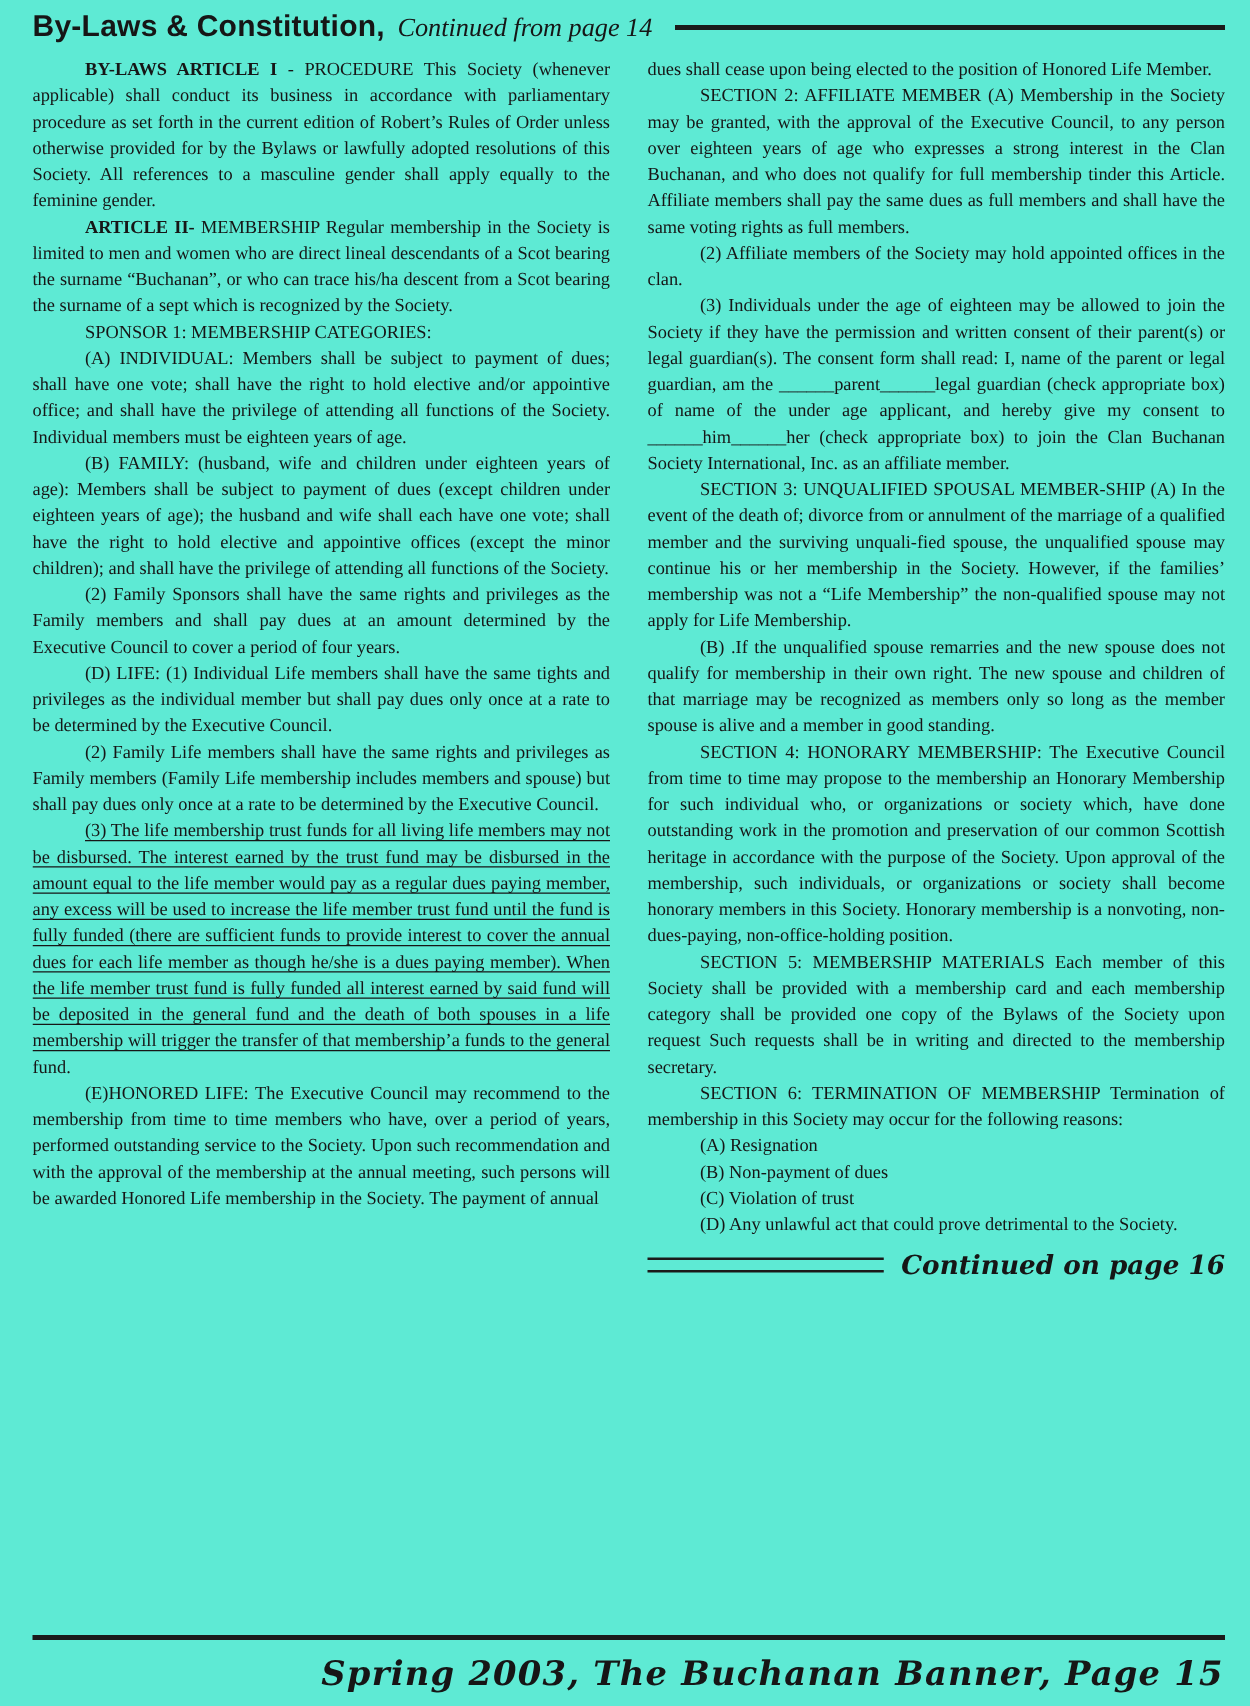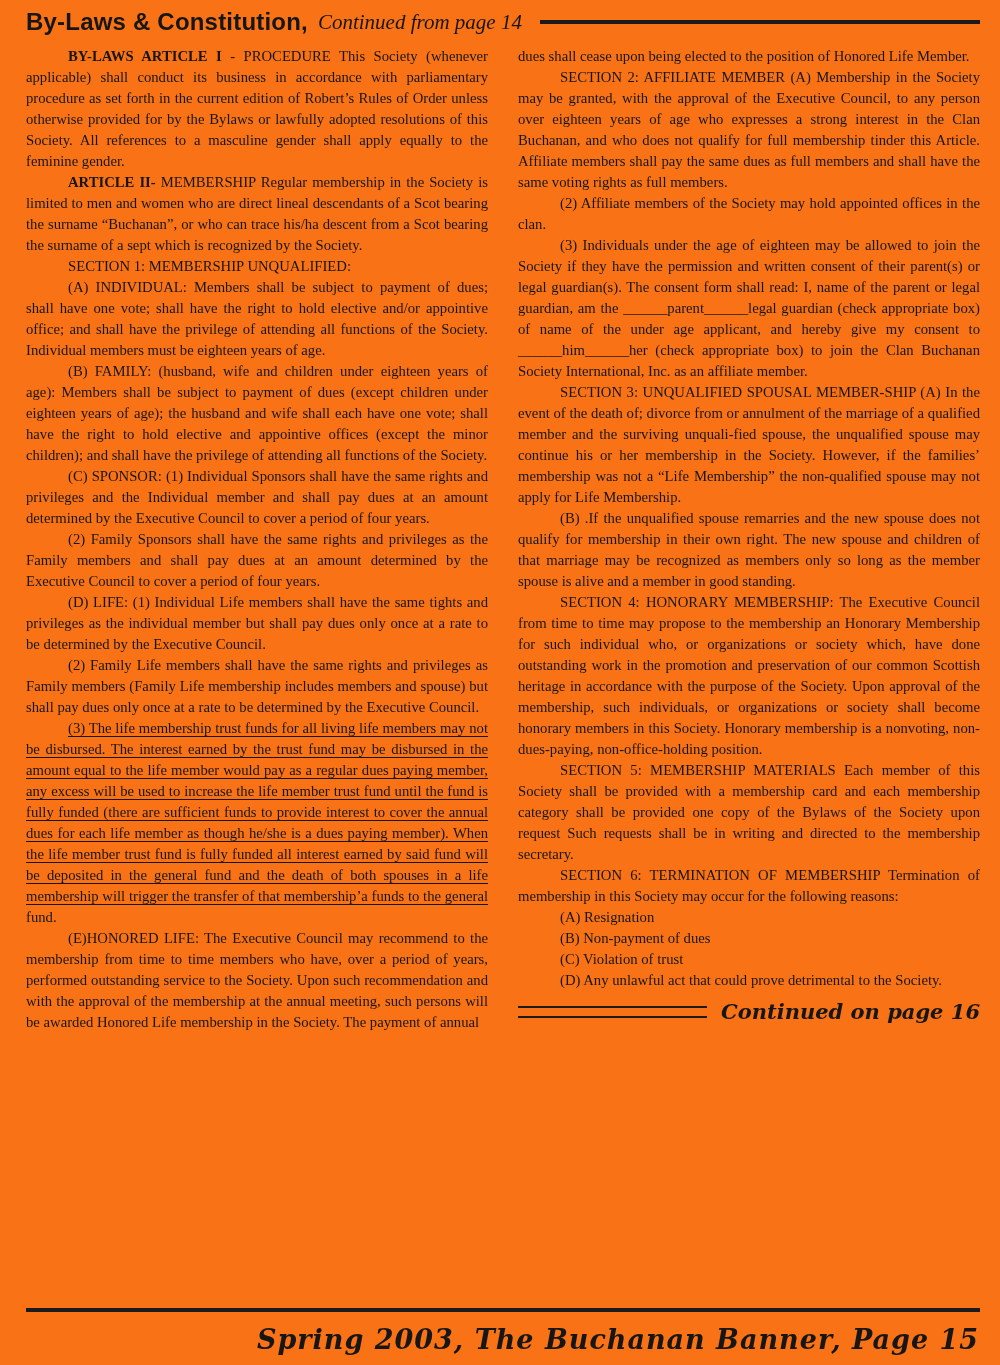--- a/index.html
+++ b/index.html
@@ -1,20 +1,20 @@
 <!DOCTYPE html>
 <html><head>
 <meta charset="utf-8">
 <style>
   html,body{margin:0;padding:0;background:#8a8a86;}
   .page{
     position:relative;
     width:1000px;height:1365px;
     margin:0 auto;
-    background:#f97316;
+    background:#5eead4;
     color:#161616;
     box-sizing:border-box;
     padding:8px 20px 0 26px;
     display:flex;flex-direction:column;
     font-family:"Liberation Serif", serif;
     overflow:hidden;
   }
   
   .hdr{display:flex;align-items:center;gap:10px;margin-bottom:10px;}
   .hdr-title{
@@ -68,24 +68,23 @@
   <div class="hdr">
     <span class="hdr-title">By-Laws &amp; Constitution,</span>
     <span class="hdr-cont">Continued from page 14</span>
     <span class="hdr-rule"></span>
   </div>
 
   <div class="cols">
     <div class="col" id="col-left">
         <p class="para"><strong>BY-LAWS ARTICLE I</strong> - PROCEDURE This Society (whenever applicable) shall conduct its business in accordance with parliamentary procedure as set forth in the current edition of Robert’s Rules of Order unless otherwise provided for by the Bylaws or lawfully adopted resolutions of this Society. All references to a masculine gender shall apply equally to the feminine gender.</p>
         <p class="para"><strong>ARTICLE II-</strong> MEMBERSHIP Regular membership in the Society is limited to men and women who are direct lineal descendants of a Scot bearing the surname “Buchanan”, or who can trace his/ha descent from a Scot bearing the surname of a sept which is recognized by the Society.</p>
-        <p class="para">SECTION 1: MEMBERSHIP UNQUALIFIED:</p>
+        <p class="para">SPONSOR 1: MEMBERSHIP CATEGORIES:</p>
         <p class="para">(A) INDIVIDUAL: Members shall be subject to payment of dues; shall have one vote; shall have the right to hold elective and/or appointive office; and shall have the privilege of attending all functions of the Society. Individual members must be eighteen years of age.</p>
         <p class="para">(B) FAMILY: (husband, wife and children under eighteen years of age): Members shall be subject to payment of dues (except children under eighteen years of age); the husband and wife shall each have one vote; shall have the right to hold elective and appointive offices (except the minor children); and shall have the privilege of attending all functions of the Society.</p>
-        <p class="para">(C) SPONSOR: (1) Individual Sponsors shall have the same rights and privileges and the Individual member and shall pay dues at an amount determined by the Executive Council to cover a period of four years.</p>
         <p class="para">(2) Family Sponsors shall have the same rights and privileges as the Family members and shall pay dues at an amount determined by the Executive Council to cover a period of four years.</p>
         <p class="para">(D) LIFE: (1) Individual Life members shall have the same tights and privileges as the individual member but shall pay dues only once at a rate to be determined by the Executive Council.</p>
         <p class="para">(2) Family Life members shall have the same rights and privileges as Family members (Family Life membership includes members and spouse) but shall pay dues only once at a rate to be determined by the Executive Council.</p>
         <p class="para"><span class="u">(3) The life membership trust funds for all living life members may not be disbursed.  The interest earned by the trust fund may be disbursed in the amount equal to the life member would pay as a regular dues paying member, any excess will be used to increase the life member trust fund until the fund is fully funded (there are sufficient funds to provide interest to cover the annual dues for each life member as though he/she is a dues paying member).  When the life member trust fund is fully funded all interest earned by said fund will be deposited in the general fund and the death of both spouses in a life membership will trigger the transfer of that membership’a funds to the general</span> fund.</p>
         <p class="para">(E)HONORED LIFE: The Executive Council may recommend to the membership from time to time members who have, over a period of years, performed outstanding service to the Society. Upon such recommendation and with the approval of the membership at the annual meeting, such persons will be awarded Honored Life membership in the Society. The payment of annual</p>
       </div>
     <div class="col" id="col-right">
 
     <p class="para no-indent">dues shall cease upon being elected to the position of Honored Life Member.</p>
         <p class="para">SECTION 2: AFFILIATE MEMBER (A) Membership in the Society may be granted, with the approval of the Executive Council, to any person over eighteen years of age who expresses a strong interest in the Clan Buchanan, and who does not qualify for full membership tinder this Article. Affiliate members shall pay the same dues as full members and shall have the same voting rights as full members.</p>

